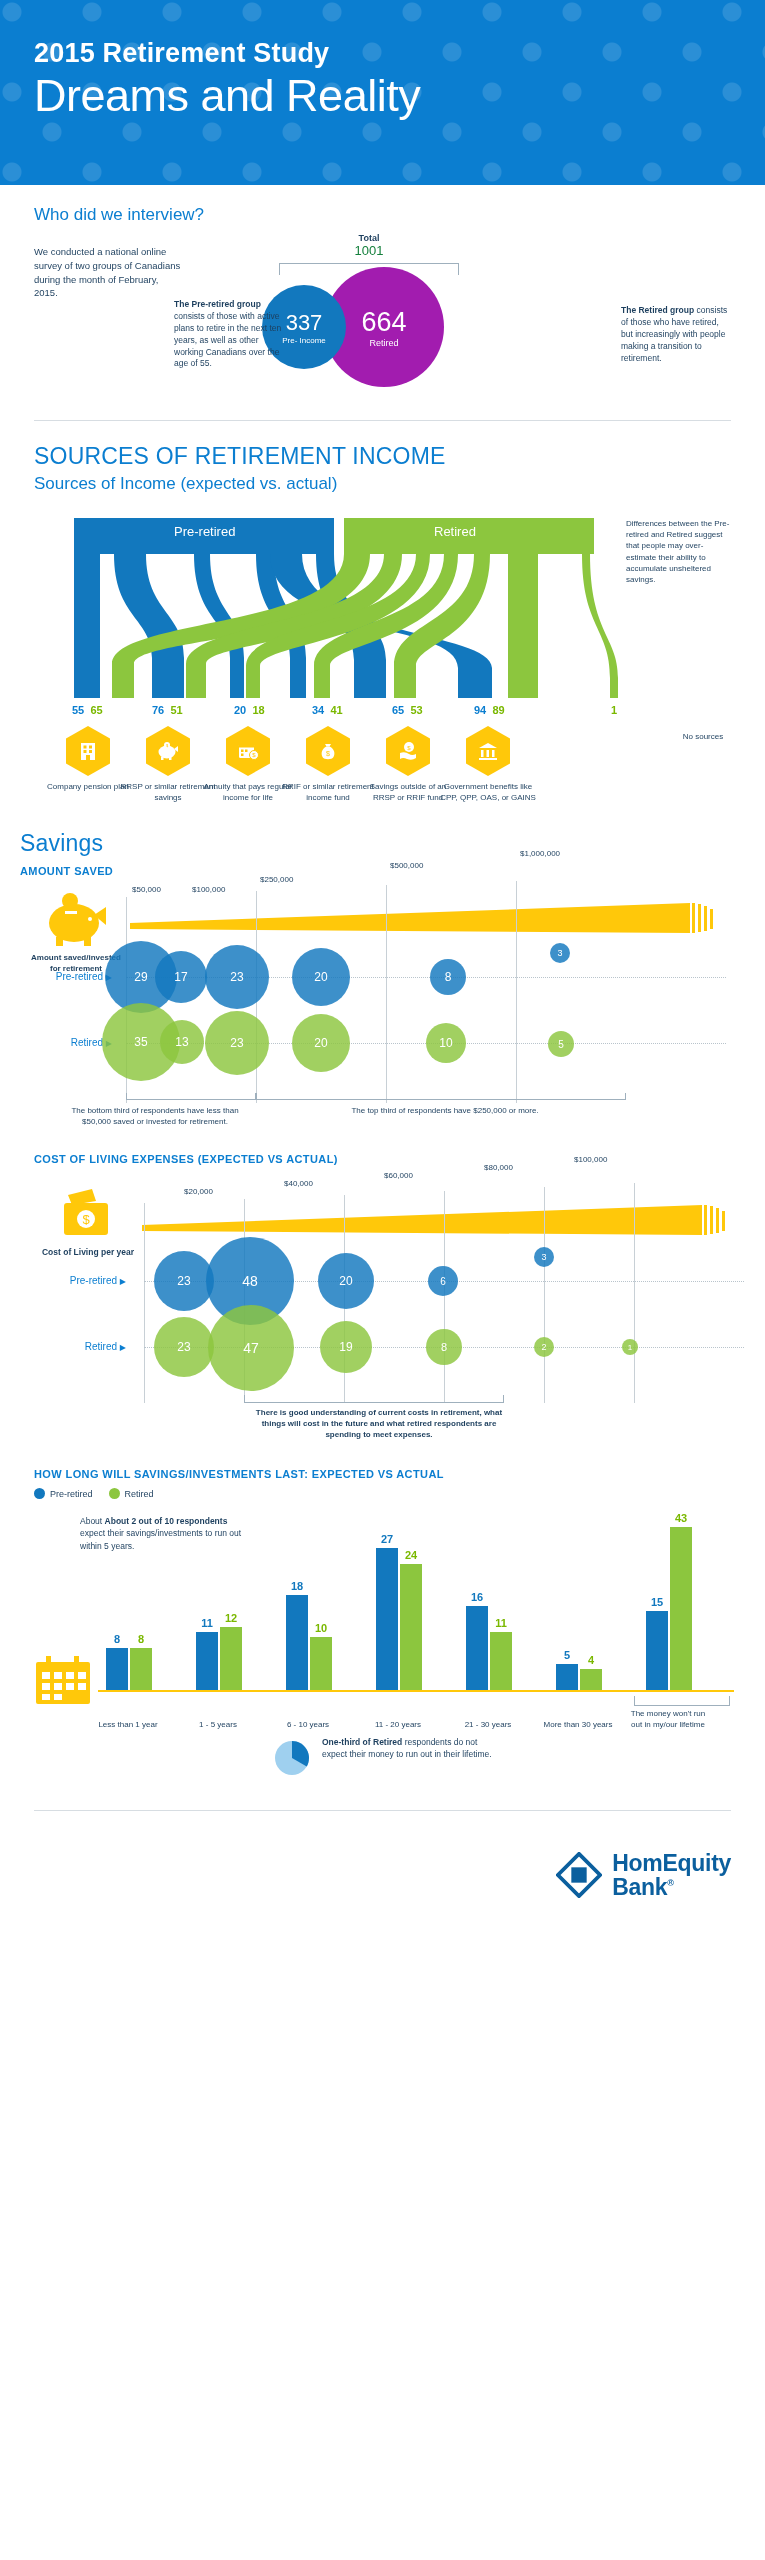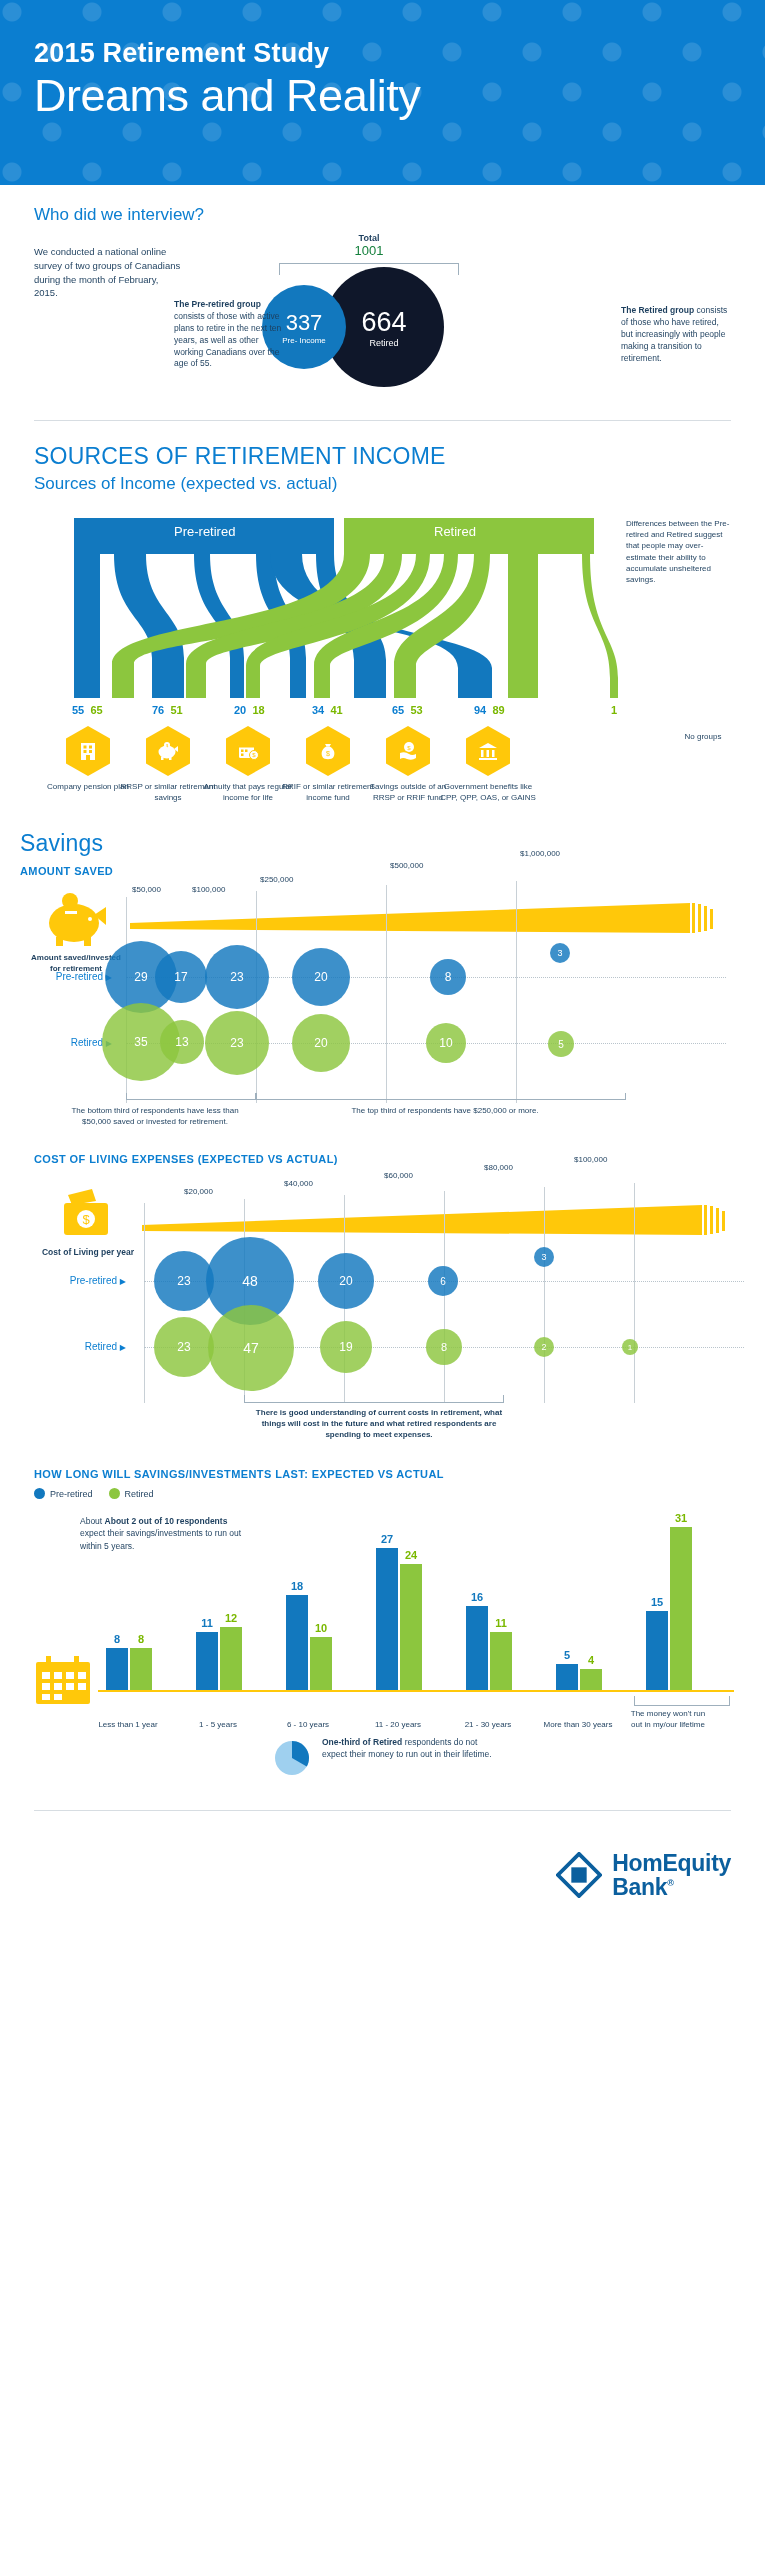--- a/index.html
+++ b/index.html
@@ -79,21 +79,21 @@
   }
   .circle-blue {
     position:absolute; left:78px; top:52px; width:84px; height:84px;
     background:#1278be; border-radius:50%; color:#fff; text-align:center;
     display:flex; flex-direction:column; justify-content:center; align-items:center;
   }
   .circle-blue .n { font-size:22px; }
   .circle-blue .l { font-size:8px; }
   .circle-green {
     position:absolute; left:140px; top:34px; width:120px; height:120px;
-    background:#0f172a; border-radius:50%; color:#fff; text-align:center;
+    background:#a21caf; border-radius:50%; color:#fff; text-align:center;
     display:flex; flex-direction:column; justify-content:center; align-items:center;
   }
   .circle-green .n { font-size:27px; }
   .circle-green .l { font-size:9px; }
   .s1-cap-left {
     position:absolute; left:-10px; top:66px; width:110px;
     font-size:8.5px; line-height:1.4; color:#1d3f5e; text-align:left;
   }
   .s1-right { width:110px; font-size:8.5px; line-height:1.4; color:#1d3f5e; padding-top:72px; }
   b.cap { font-weight:bold; }
@@ -336,21 +336,21 @@
                 <g fill="#fff">
                   <rect x="4" y="9" width="2.5" height="7"></rect>
                   <rect x="9.5" y="9" width="2.5" height="7"></rect>
                   <rect x="15" y="9" width="2.5" height="7"></rect>
                   <rect x="2" y="17" width="18" height="2"></rect>
                 </g>
               </svg>
           </div>
           <div class="hexcap">Government benefits like CPP, QPP, OAS, or GAINS</div>
         </div>
-        <div class="nosrc">No groups</div>
+        <div class="nosrc">No sources</div>
       </div>
     </div>
   </div>
 
   <div class="sec" style="margin-top:22px;padding-left:20px;">
     <div class="sec-title-lg">Savings</div>
     <div class="sec-title-sm" style="margin-top:8px;">AMOUNT SAVED</div>
 
     <div class="bubble-block" style="height:230px;">
 
@@ -571,21 +571,21 @@
         <span class="v" style="color:#7ab800;">4</span>
         <span class="fill" style="height:21px;background:#8cc63e;"></span>
       </div>
       <div class="xlab" style="left:506px;">More than 30 years</div>
 
       <div class="bar" style="left:612px;height:79px;">
         <span class="v" style="color:#1278be;">15</span>
         <span class="fill" style="height:79px;background:#1278be;"></span>
       </div>
       <div class="bar" style="left:636px;height:163px;">
-        <span class="v" style="color:#7ab800;">31</span>
+        <span class="v" style="color:#7ab800;">43</span>
         <span class="fill" style="height:163px;background:#8cc63e;"></span>
       </div>
       <div class="xlab" style="left:596px;">The money won't run out in my/our lifetime</div>
 
       <div class="note-2of10" style="left:46px;top:10px;width:170px;">
         <span>About </span><b>About 2 out of 10 respondents</b><span> expect their savings/investments to run out within 5 years.</span>
       </div>
     </div>
 
     <div style="position:relative;height:70px;">

